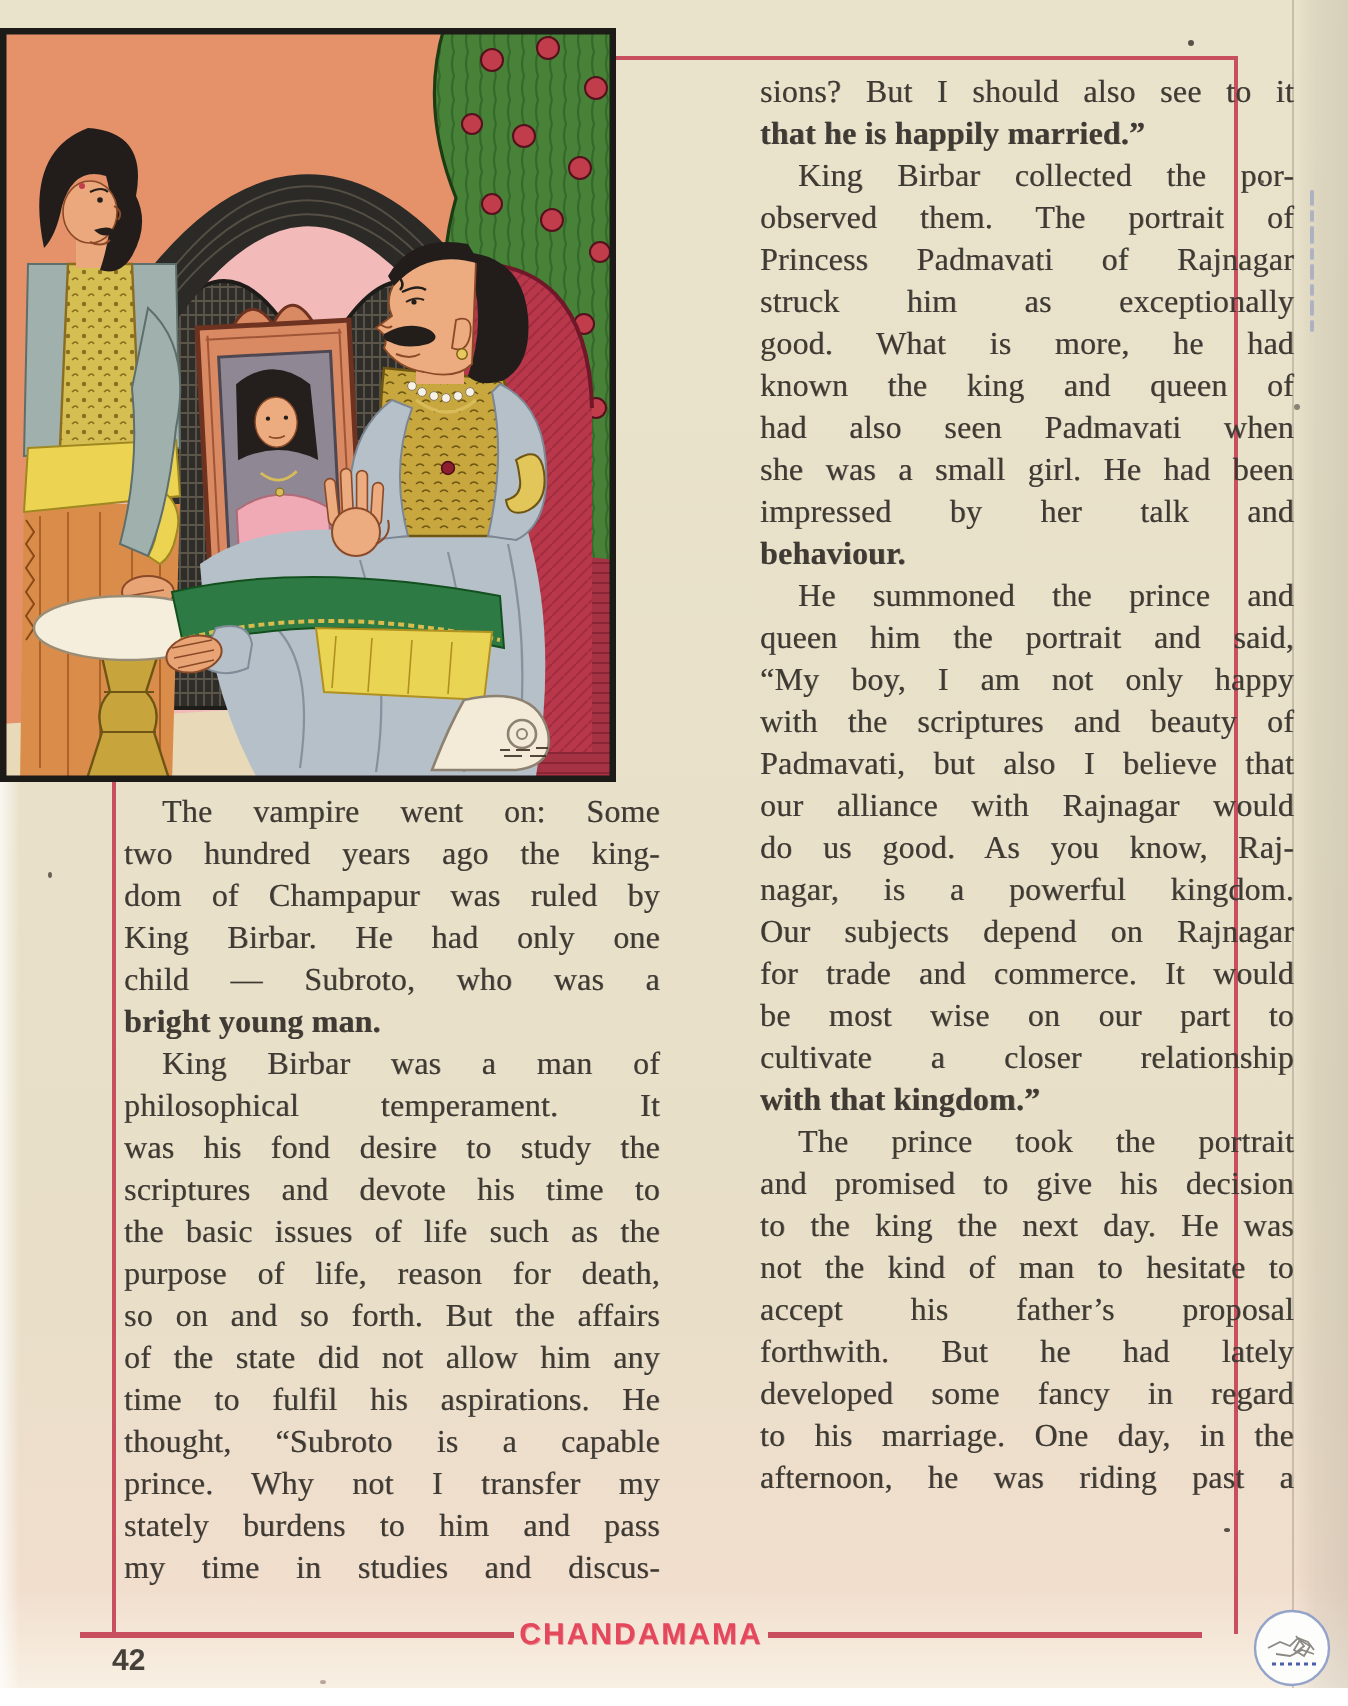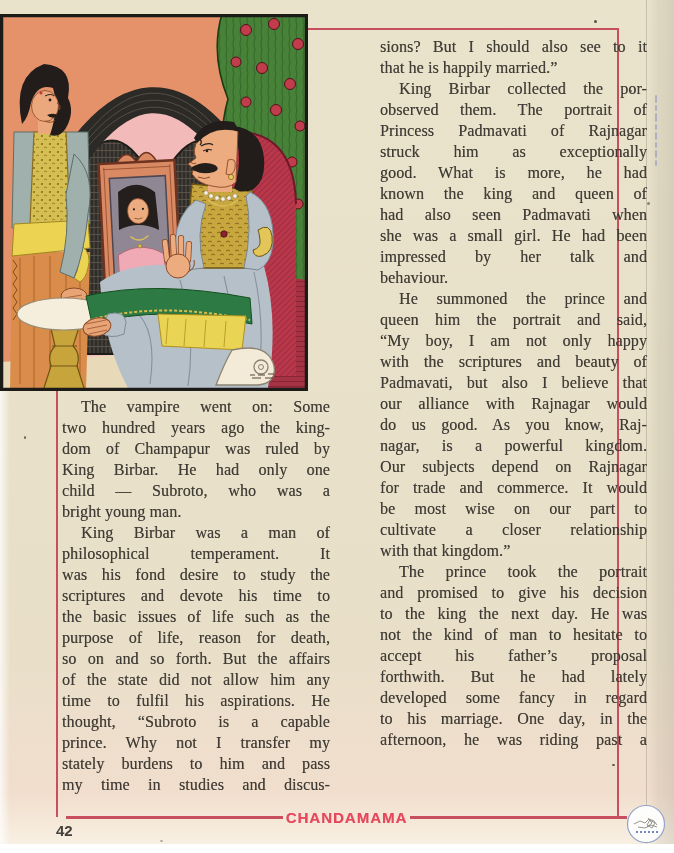--- a/index.html
+++ b/index.html
@@ -30,25 +30,25 @@
   }
   .column{position:absolute;z-index:3;}
   .col-left{left:62px;top:396px;width:268px;}
   .col-right{left:344px;top:36px;width:267px;margin-left:36px;}
   .line{
     font-size:16px;line-height:21px;color:#3f3b34;
     text-align:justify;text-align-last:justify;
     text-shadow:0.3px 0.2px 0 rgba(63,59,52,0.55);
     letter-spacing:0.1px;
   }
-  .line.last{text-align-last:left;}
+  .line.last{text-align-last:left;font-weight:bold;}
   .line.jlast{text-align-last:justify;}
   .line.indent{text-indent:19px;}
   .footer-row{
-    position:absolute;left:66px;top:809px;width:561px;z-index:3;
+    position:absolute;left:40px;top:809px;width:561px;z-index:3;
     display:flex;align-items:center;
   }
   .footer-rule{height:2.5px;background:#c84f5e;flex:1;}
   .magazine-title{
     font-family:"Liberation Sans","DejaVu Sans",sans-serif;
     font-weight:bold;font-size:15px;letter-spacing:1px;color:#e4485c;
     padding:0 3px;white-space:nowrap;
     text-shadow:0.4px 0.3px 0 rgba(228,72,92,0.5);
   }
   .page-number{

